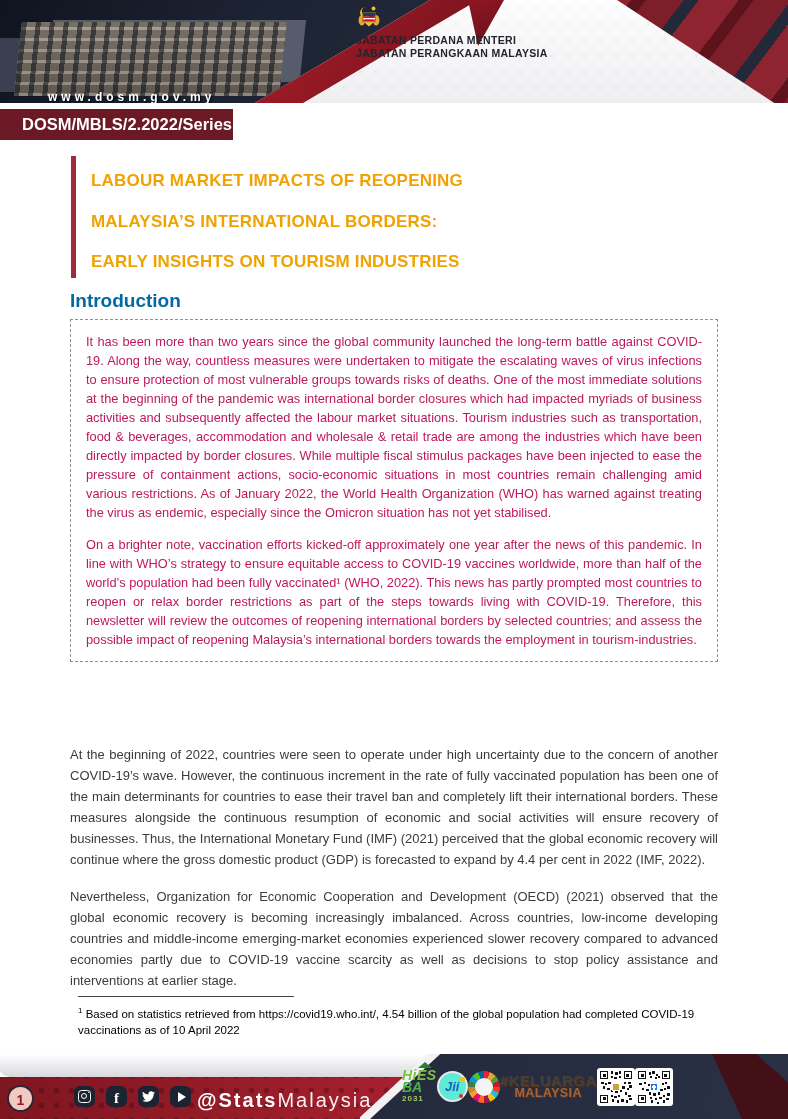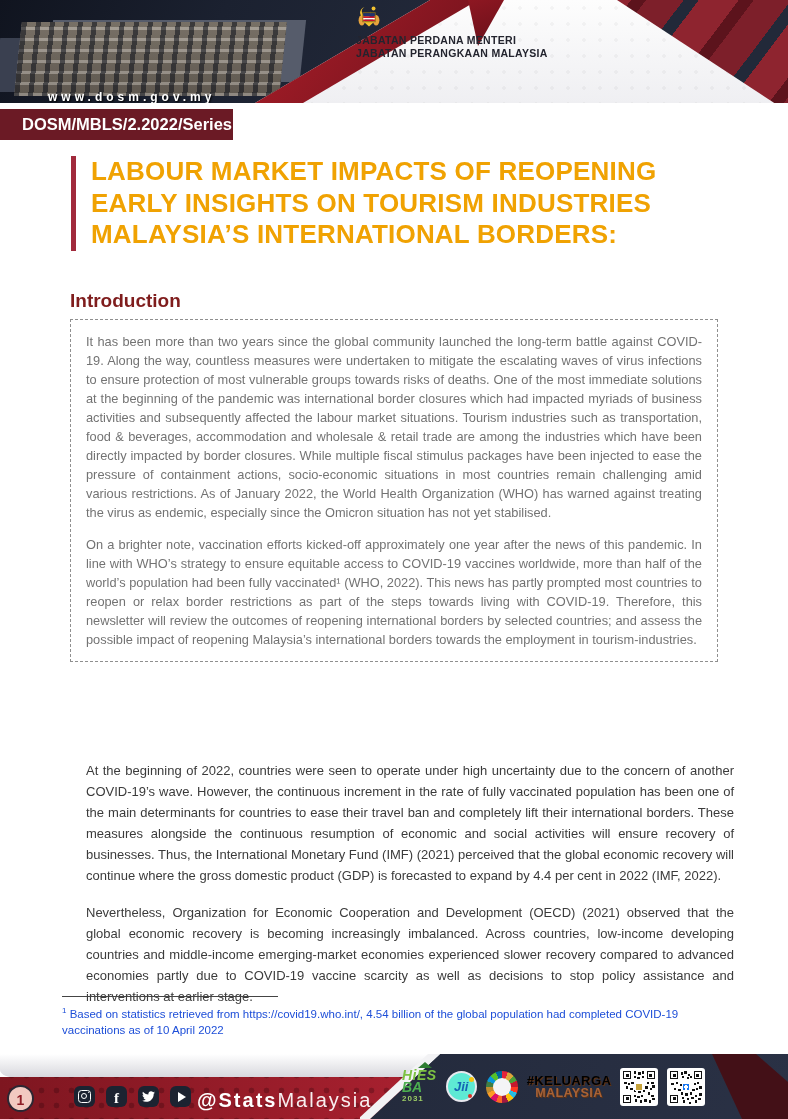--- a/index.html
+++ b/index.html
@@ -37,36 +37,36 @@
   .org{font-size:10.5px;font-weight:bold;color:#23242e;line-height:12.5px;letter-spacing:.3px;}
   .newsletter{position:absolute;top:50px;left:300px;width:368px;text-align:center;z-index:5;
     font-style:italic;font-weight:900;font-size:50px;letter-spacing:0px;line-height:50px;
     transform:scaleY(1.02);white-space:nowrap;}
   .news-a{color:#2b3144;} .news-b{color:#7e1f2d;}
   
   .series-badge{position:absolute;top:109px;left:0;width:233px;height:31px;background:#6b1a25;
     color:#ffffff;font-size:16.5px;font-weight:bold;line-height:31px;padding-left:22px;box-sizing:border-box;}
   
   .title-block{position:absolute;top:156px;left:71px;width:650px;border-left:5px solid #a12a3c;padding-left:15px;}
-  .title-line{color:#f0a202;font-size:26px;font-weight:bold;line-height:31.5px;letter-spacing:.2px;}
+  .title-line{color:#f0a202;font-size:17px;font-weight:bold;line-height:31.5px;letter-spacing:.2px;margin-top:9px;}
   .prepared-by{position:absolute;top:254px;left:91px;color:#b5313c;font-size:14.5px;font-weight:bold;}
   
-  .sec-heading{position:absolute;left:70px;color:#7f1d1d;font-size:19px;font-weight:bold;}
+  .sec-heading{position:absolute;left:70px;color:#0369a1;font-size:19px;font-weight:bold;}
   .h-intro{top:290px;} .h-global{top:709px;}
   
   .intro-box{position:absolute;top:319px;left:70px;width:648px;box-sizing:border-box;
     border:1.6px dashed #8f8f8f;padding:12px 15px;}
-  .intro-box p{margin:0;color:#737373;font-size:12.8px;line-height:19px;text-align:justify;}
+  .intro-box p{margin:0;color:#be185d;font-size:12.8px;line-height:19px;text-align:justify;}
   .intro-box p + p{margin-top:13px;}
   
-  .body-par{position:absolute;left:70px;width:648px;margin:16px;color:#3b3b3b;
+  .body-par{position:absolute;left:70px;width:648px;margin:0;color:#3b3b3b;
     font-size:13px;line-height:21px;text-align:justify;}
   .p-g1{top:744px;} .p-g2{top:886px;}
   
-  .footnote{position:absolute;top:996px;left:62px;width:650px;color:#1d4ed8;}
+  .footnote{position:absolute;top:996px;left:78px;width:650px;color:#000000;}
   .footnote-rule{width:216px;border-top:1.6px solid #444;margin-bottom:6px;}
   .footnote-text{font-size:11.5px;line-height:16px;}
   .footnote-text sup{font-size:8px;}
   
   .footer{position:absolute;left:0;bottom:0;width:788px;height:71px;}
   .footer-grey{position:absolute;top:0;left:0;width:788px;height:30px;
     background:linear-gradient(#ffffff 20%,#d6d6dc);border-radius:0 0 18px 18px/0 0 8px 8px;}
   .footer-red{position:absolute;top:29px;left:0;width:788px;height:42px;
     background:
      radial-gradient(rgba(40,0,8,.28) 2.6px,transparent 3.2px) 4px 6px/15px 15px,
@@ -82,21 +82,21 @@
   .fb-f{color:#fff;font-size:15px;font-weight:bold;font-family:"Liberation Serif",serif;margin-top:3px;}
   .yt-tri{width:0;height:0;border-left:8px solid #fff;border-top:5.5px solid transparent;border-bottom:5.5px solid transparent;margin-left:2px;}
   .handle{position:absolute;top:41px;left:197px;color:#ffffff;font-size:20px;letter-spacing:2px;white-space:nowrap;z-index:6;}
   .handle .hb{font-weight:bold;} .handle .hl{font-weight:normal;opacity:.93;}
   .footer-navy{position:absolute;top:6px;left:360px;width:428px;height:65px;
     clip-path:polygon(80px 0,428px 0,428px 65px,10px 65px);
     background:linear-gradient(100deg,#232a3c,#2a3145);}
   .footer-navy-edge{position:absolute;top:6px;left:360px;width:428px;height:65px;
     clip-path:polygon(68px 0,80px 0,10px 65px,-2px 65px);background:#f2f2f4;}
   .logo-row{position:absolute;top:6px;left:360px;width:428px;height:65px;display:flex;align-items:center;
-    gap:9px;padding-left:42px;box-sizing:border-box;}
+    padding-left:42px;box-sizing:border-box;}
   .corner-stripe{position:absolute;top:6px;left:360px;width:428px;height:65px;
     clip-path:polygon(352px 0,396px 0,428px 28px,428px 65px,382px 65px);pointer-events:none;
     background:linear-gradient(125deg,transparent 46%, #8e2430 46%,#6f1822 72%,#431017 72%);}
   
   .hiesba{display:flex;flex-direction:column;line-height:12px;font-style:italic;font-weight:900;position:relative;}
   .hiesba .roof{position:absolute;top:-7px;left:16px;width:0;height:0;
     border-left:7px solid transparent;border-right:7px solid transparent;border-bottom:6px solid #2e7d32;}
   .hiesba .l1{color:#7dc243;font-size:14px;letter-spacing:.5px;}
   .hiesba .l2{color:#4caf50;font-size:14px;}
   .hiesba .yr{color:#9ccc65;font-size:8px;font-style:normal;letter-spacing:1px;}
@@ -106,21 +106,21 @@
   .jii .arc-y{position:absolute;right:1px;top:4px;width:5px;height:5px;border-radius:50%;background:#f4c20d;}
   .jii .arc-r{position:absolute;right:3px;bottom:2px;width:4px;height:4px;border-radius:50%;background:#d93025;}
   .sdg{width:32px;height:32px;border-radius:50%;position:relative;
     background:conic-gradient(#e5243b 0 22deg,#dda63a 22deg 45deg,#4c9f38 45deg 67deg,#c5192d 67deg 90deg,
       #ff3a21 90deg 112deg,#26bde2 112deg 135deg,#fcc30b 135deg 157deg,#a21942 157deg 180deg,
       #fd6925 180deg 202deg,#dd1367 202deg 225deg,#fd9d24 225deg 247deg,#bf8b2e 247deg 270deg,
       #3f7e44 270deg 292deg,#0a97d9 292deg 315deg,#56c02b 315deg 337deg,#00689d 337deg 360deg);}
   .sdg::after{content:"";position:absolute;left:7px;top:7px;width:18px;height:18px;border-radius:50%;background:#f4f4f6;}
   .keluarga{display:flex;flex-direction:column;align-items:center;line-height:13px;font-weight:900;
     letter-spacing:.4px;text-align:center;}
-  .keluarga .k1{font-size:13px;color:#000000;text-shadow:1px 1px 0 #5c3317;}
+  .keluarga .k1{font-size:15px;color:#404040;text-shadow:1px 1px 0 #5c3317;}
   .keluarga .k2{font-size:12.5px;color:#a86236;text-shadow:1px 1px 0 #5c3317;}
   .qr{width:38px;height:38px;background:#fff;border-radius:3px;padding:2px;box-sizing:border-box;}
   .qr svg{display:block;width:100%;height:100%;}
 </style>
 </head>
 <body>
 
 <div class="page">
 
   <div class="header">
@@ -148,22 +148,22 @@
       </span>
       <div class="org">JABATAN PERDANA MENTERI</div>
       <div class="org">JABATAN PERANGKAAN MALAYSIA</div>
     </div>
   </div>
 
   <div class="series-badge">DOSM/MBLS/2.2022/Series 37</div>
 
   <div class="title-block">
     <div class="title-line">LABOUR MARKET IMPACTS OF REOPENING</div>
+    <div class="title-line">MALAYSIA’S INTERNATIONAL BORDERS:</div>
     <div class="title-line">EARLY INSIGHTS ON TOURISM INDUSTRIES</div>
-    <div class="title-line">MALAYSIA’S INTERNATIONAL BORDERS:</div>
   </div>
 
   <div class="sec-heading h-intro">Introduction</div>
   <div class="intro-box">
     <p>It has been more than two years since the global community launched the long-term battle against COVID-19. Along the way, countless measures were undertaken to mitigate the escalating waves of virus infections to ensure protection of most vulnerable groups towards risks of deaths. One of the most immediate solutions at the beginning of the pandemic was international border closures which had impacted myriads of business activities and subsequently affected the labour market situations. Tourism industries such as transportation, food &amp; beverages, accommodation and wholesale &amp; retail trade are among the industries which have been directly impacted by border closures. While multiple fiscal stimulus packages have been injected to ease the pressure of containment actions, socio-economic situations in most countries remain challenging amid various restrictions. As of January 2022, the World Health Organization (WHO) has warned against treating the virus as endemic, especially since the Omicron situation has not yet stabilised.</p>
     <p>On a brighter note, vaccination efforts kicked-off approximately one year after the news of this pandemic. In line with WHO’s strategy to ensure equitable access to COVID-19 vaccines worldwide, more than half of the world’s population had been fully vaccinated¹ (WHO, 2022). This news has partly prompted most countries to reopen or relax border restrictions as part of the steps towards living with COVID-19. Therefore, this newsletter will review the outcomes of reopening international borders by selected countries; and assess the possible impact of reopening Malaysia’s international borders towards the employment in tourism-industries.</p>
   </div>
 
   <p class="body-par p-g1">At the beginning of 2022, countries were seen to operate under high uncertainty due to the concern of another COVID-19’s wave. However, the continuous increment in the rate of fully vaccinated population has been one of the main determinants for countries to ease their travel ban and completely lift their international borders. These measures alongside the continuous resumption of economic and social activities will ensure recovery of businesses. Thus, the International Monetary Fund (IMF) (2021) perceived that the global economic recovery will continue where the gross domestic product (GDP) is forecasted to expand by 4.4 per cent in 2022 (IMF, 2022).</p>
   <p class="body-par p-g2">Nevertheless, Organization for Economic Cooperation and Development (OECD) (2021) observed that the global economic recovery is becoming increasingly imbalanced. Across countries, low-income developing countries and middle-income emerging-market economies experienced slower recovery compared to advanced economies partly due to COVID-19 vaccine scarcity as well as decisions to stop policy assistance and interventions at earlier stage.</p>

